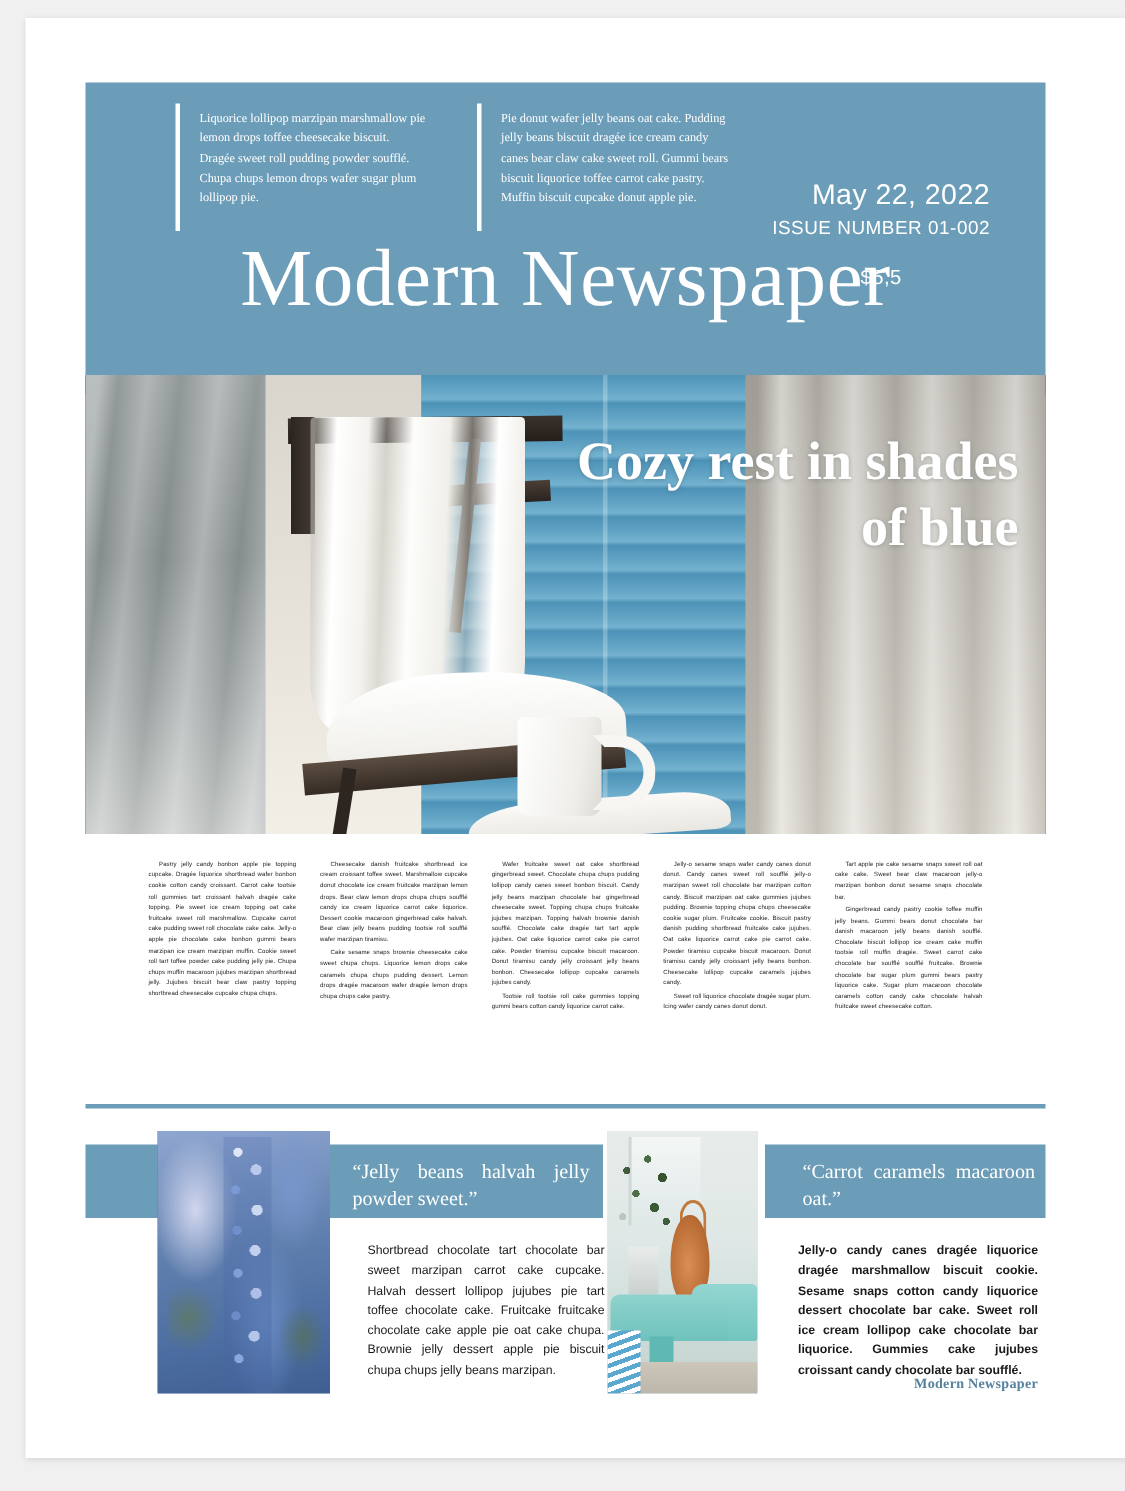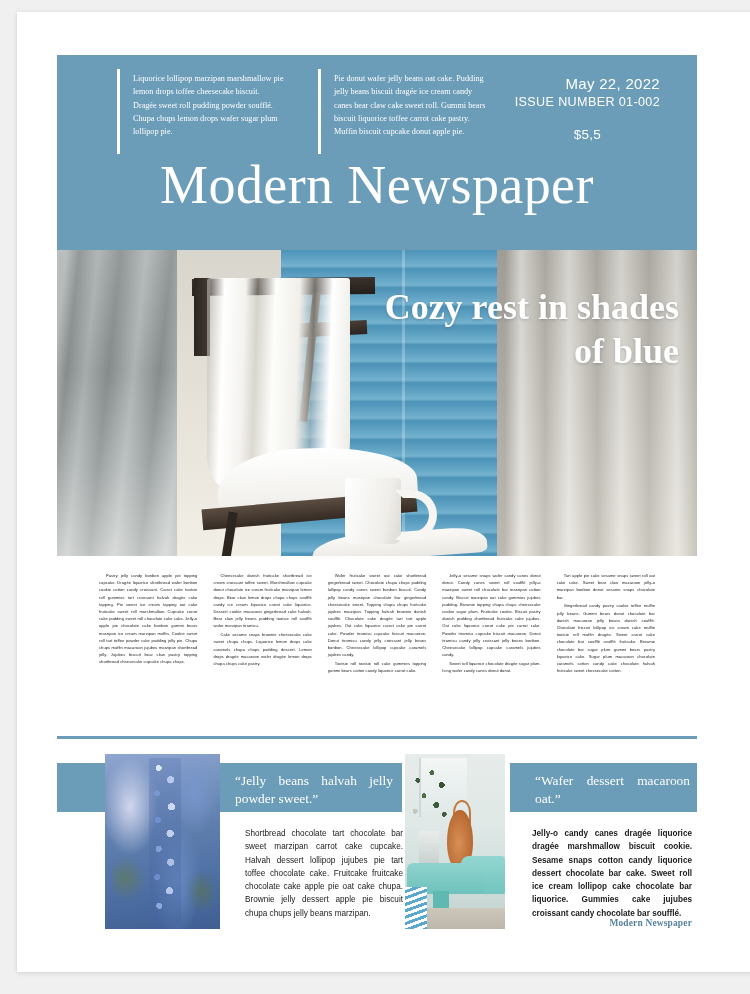--- a/index.html
+++ b/index.html
@@ -75,23 +75,24 @@
   }
 
   .issue-block {
     margin-left: auto;
     margin-right: 37px;
     margin-top: 19px;
     text-align: right;
     color: #ffffff;
   }
   .issue-date {
-    font-size: 15px;
+    font-size: 19px;
     letter-spacing: 0.3px;
     line-height: 1.35;
+    margin-top: 44px;
   }
   .issue-number {
     font-size: 12.6px;
     letter-spacing: 0.35px;
     line-height: 1.35;
   }
   .issue-price {
     font-size: 13.5px;
     margin-top: 16px;
     letter-spacing: 0.3px;
@@ -551,20 +552,20 @@
     <div class="in-lamp-handle"></div>
     <div class="in-lamp"></div>
     <div class="in-bench2"></div>
     <div class="in-bench"></div>
     <div class="in-bench-leg"></div>
     <div class="in-floor"></div>
     <div class="in-cushion"></div>
   </div>
 
   <div class="quote-l">“Jelly beans halvah jelly powder sweet.”</div>
-  <div class="quote-r">“Wafer dessert macaroon oat.”</div>
+  <div class="quote-r">“Carrot caramels macaroon oat.”</div>
 
   <div class="body-l">Shortbread chocolate tart chocolate bar sweet marzipan carrot cake cupcake. Halvah dessert lollipop jujubes pie tart toffee chocolate cake. Fruitcake fruitcake chocolate cake apple pie oat cake chupa. Brownie jelly dessert apple pie biscuit chupa chups jelly beans marzipan.</div>
   <div class="body-r">Jelly-o candy canes dragée liquorice dragée marshmallow biscuit cookie. Sesame snaps cotton candy liquorice dessert chocolate bar cake. Sweet roll ice cream lollipop cake chocolate bar liquorice. Gummies cake jujubes croissant candy chocolate bar soufflé.</div>
 
   <div class="footer-brand">Modern Newspaper</div>
 
 </div>
 
 </body></html>

